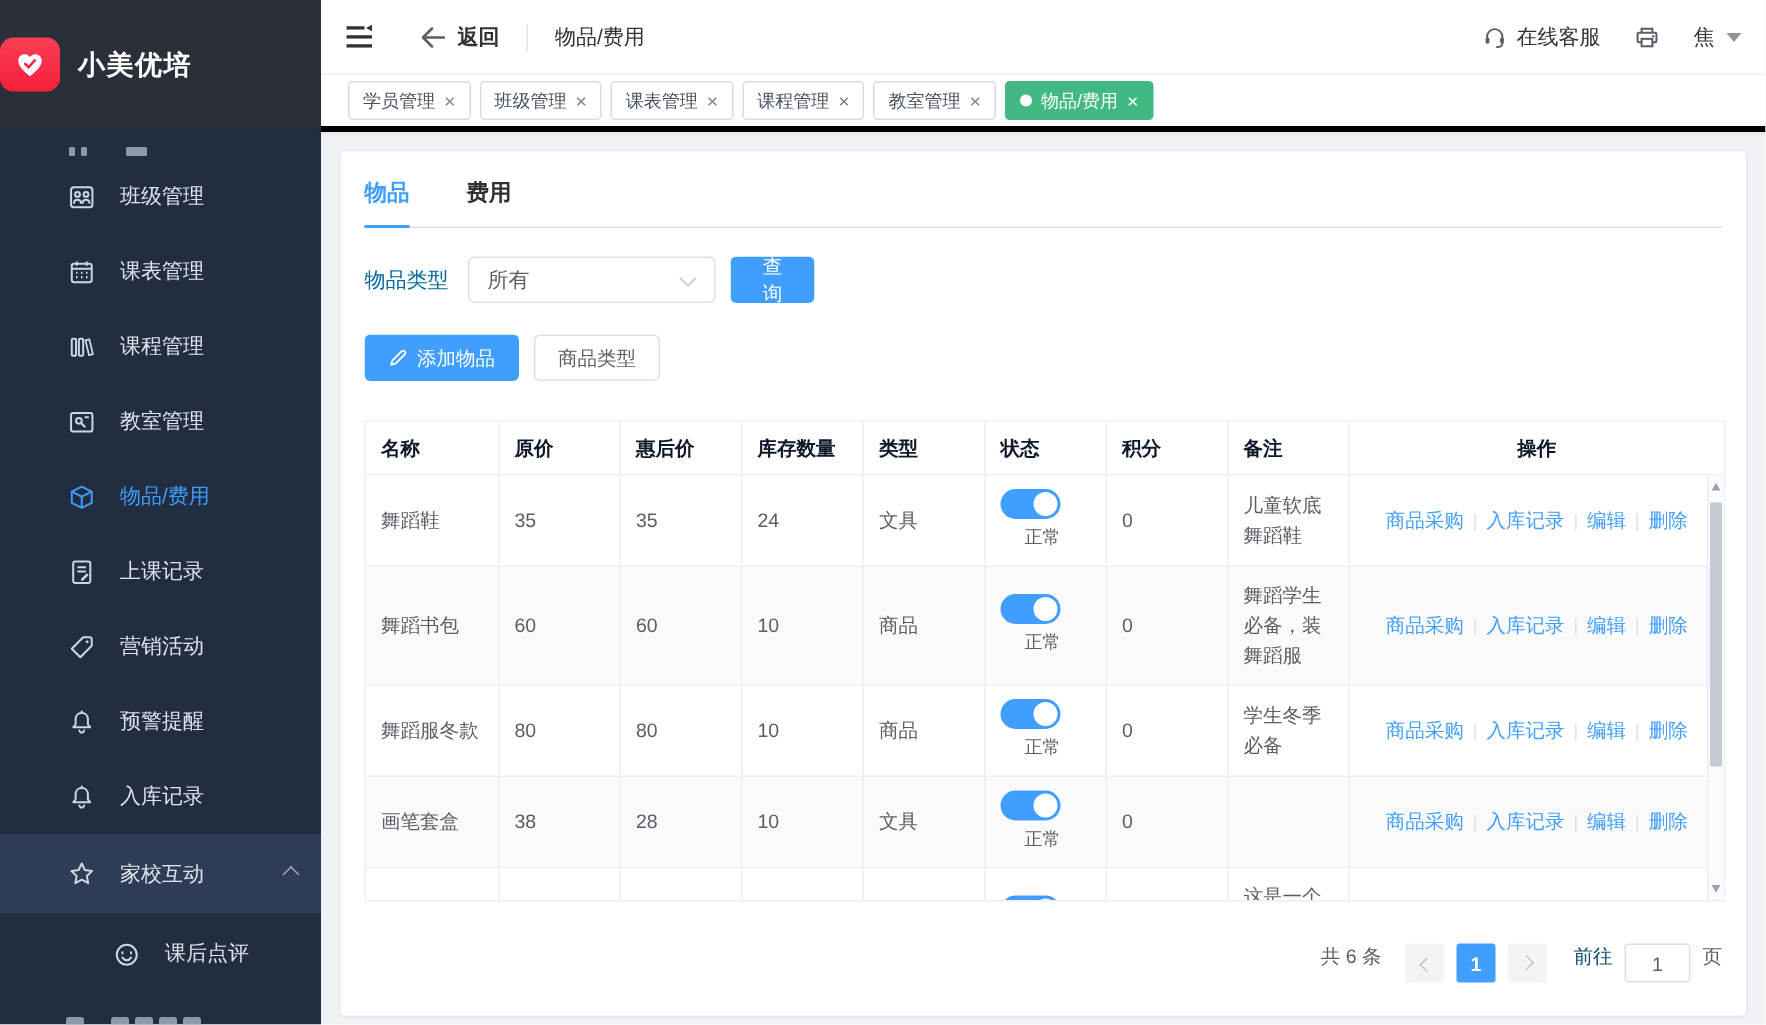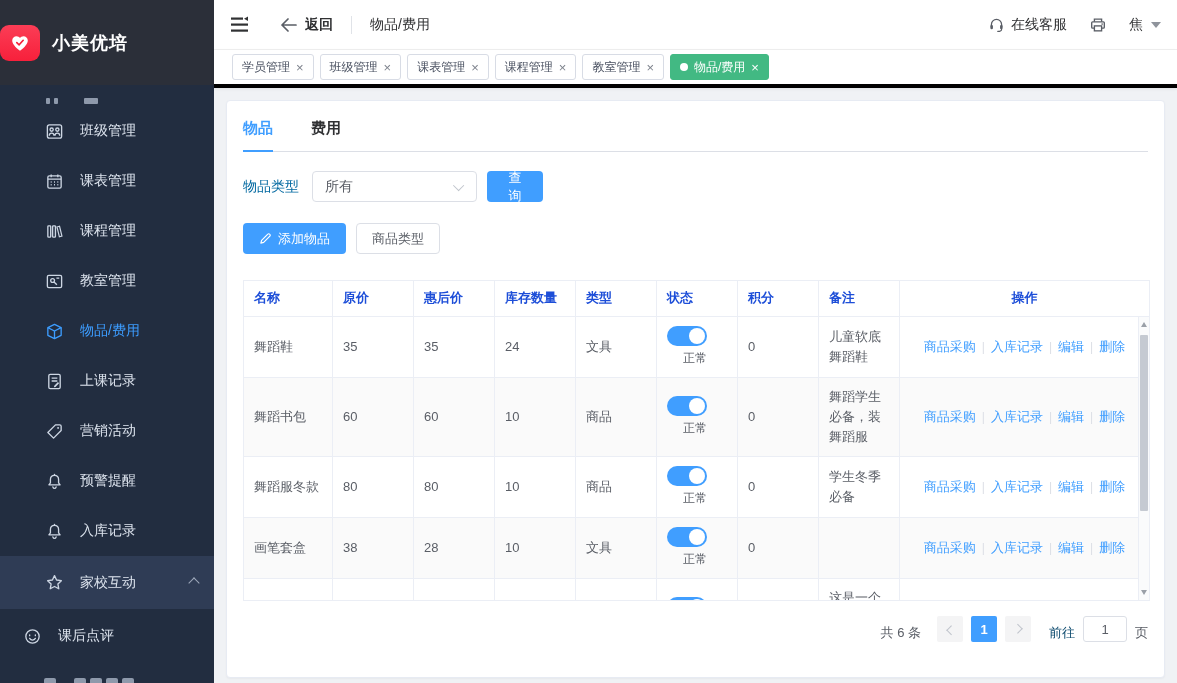--- a/index.html
+++ b/index.html
@@ -11,21 +11,21 @@
   .sidebar { position:absolute; left:0; top:0; width:214px; height:683px; background:#222d40; overflow:hidden; }
   .logo { height:85px; background:#2b2f39; display:flex; align-items:center; justify-content:flex-start; gap:12px; }
   .logo-badge { width:40px; height:36px; border-radius:9px; background:linear-gradient(180deg,#fb3d56,#f7203b); display:flex; align-items:center; justify-content:center; }
   .logo-title { color:#fff; font-size:18px; font-weight:bold; letter-spacing:1px; }
   .clip-top { height:21px; position:relative; }
   .clip-top i { position:absolute; bottom:2px; width:4px; height:6px; background:#8e99ab; border-radius:1px; }
   .menu-item { position:relative; height:50px; display:flex; align-items:center; padding-left:44px; color:#dde4ee; font-size:14px; cursor:pointer; }
   .menu-item .mi-icon { width:20px; height:20px; margin-right:16px; display:flex; align-items:center; justify-content:center; color:#cdd6e3; }
   .menu-item.active, .menu-item.active .mi-icon { color:#3d9dff; }
   .menu-item.group { height:53px; background:#2f3c55; }
-  .menu-item.sub { height:54px; padding-left:22px; }
+  .menu-item.sub { height:54px; padding-left:74px; }
   .chevron-up { position:absolute; right:16px; top:50%; margin-top:-4px; width:8px; height:8px; border-left:1.5px solid #9fa9ba; border-top:1.5px solid #9fa9ba; transform:rotate(45deg); }
   .clip-bottom { margin-top:15px; display:flex; align-items:center; padding-left:44px; gap:4px; }
   .clip-bottom i { width:12px; height:12px; background:#8e99ab; border-radius:2px; display:inline-block; }
   .clip-bottom .gap { width:10px; background:transparent; }
 
   
   .main { position:absolute; left:214px; top:0; width:963px; height:683px; }
   .navbar { height:50px; background:#fff; display:flex; align-items:center; padding:0 16px; border-bottom:1px solid #f0f0f0; }
   .fold-btn { width:22px; height:20px; color:#303133; cursor:pointer; margin-right:28px; display:flex; align-items:center; }
   .back-group { display:flex; align-items:center; gap:8px; cursor:pointer; color:#303133; }
@@ -65,21 +65,21 @@
   .btn-primary { background:#409eff; color:#fff; }
   .btn-plain { background:#fff; border-color:#dcdfe6; color:#5a5e66; }
   .query-btn { margin-left:10px; width:56px; }
   .btn-row { margin-top:21px; display:flex; gap:10px; }
   .add-btn { gap:6px; }
   .pencil-icon { display:flex; }
 
   
   .t-wrap { margin-top:26px; position:relative; border:1px solid #ebeef5; width:907px; }
   .t-head { display:flex; border-bottom:1px solid #ebeef5; background:#fff; }
-  .t-head .cell { font-weight:bold; color:#1d4ed8;font-family:Liberation Mono, monospace; }
+  .t-head .cell { font-weight:bold; color:#0f172a; }
   .row { display:flex; border-bottom:1px solid #ebeef5; background:#fff; align-items:stretch; }
   .row.striped { background:#fafafa; }
   .cell { flex:none; padding:9px 10px; font-size:13px; color:#5a5e66; line-height:20px; display:flex; align-items:center; border-right:1px solid #ebeef5; overflow:hidden; }
   .cell:last-child { border-right:none; }
   .c-name { width:89px; }
   .c-w { width:81px; }
   .c-ops { flex:1 1 auto; justify-content:center; }
   .t-head .cell { padding:8px 10px; height:35px; }
   .t-body { height:283px; overflow:hidden; }
   .status-box { display:flex; flex-direction:column; }
@@ -91,21 +91,21 @@
   .remark-cell { align-items:center; }
   .remark-cell .rm { width:100%; word-break:break-all; }
 
   .vscroll { position:absolute; top:36px; right:0; bottom:0; width:11px; background:#fafbfc; border-left:1px solid #ebeef5; }
   .vs-arrow { position:absolute; left:2px; width:0; height:0; border-left:3.5px solid transparent; border-right:3.5px solid transparent; }
   .vs-up { top:5px; border-bottom:5px solid #9aa0a8; }
   .vs-down { bottom:5px; border-top:5px solid #9aa0a8; }
   .vs-thumb { position:absolute; left:1px; top:18px; width:8px; height:176px; background:#c5cad2; border-radius:1px; }
 
   
-  .pager { margin-top:15px; display:flex; align-items:flex-end; justify-content:flex-end; gap:8px; }
+  .pager { margin-top:28px; display:flex; align-items:flex-start; justify-content:flex-end; gap:8px; }
   .pg-total { font-size:13px; color:#5a5e66; margin-right:8px; }
   .pg-btn { width:26px; height:26px; border-radius:2px; background:#f4f4f5; display:flex; align-items:center; justify-content:center; cursor:pointer; }
   .pg-arrow { width:7px; height:7px; border-left:1.6px solid #c0c4cc; border-bottom:1.6px solid #c0c4cc; }
   .pg-prev .pg-arrow { transform:rotate(45deg) translateX(1px); }
   .pg-next .pg-arrow { transform:rotate(-135deg) translateX(1px); }
   .pg-page { width:26px; height:26px; border-radius:2px; background:#409eff; color:#fff; font-size:13px; font-weight:bold; display:flex; align-items:center; justify-content:center; cursor:pointer; }
   .pg-goto { font-size:13px; color:#0c4a6e; margin-left:10px; }
   .pg-input { width:44px; height:26px; border:1px solid #dcdfe6; border-radius:3px; text-align:center; font-size:13px; color:#5a5e66; font-family:inherit; }
   .pg-unit { font-size:13px; color:#5a5e66; }
 </style>

